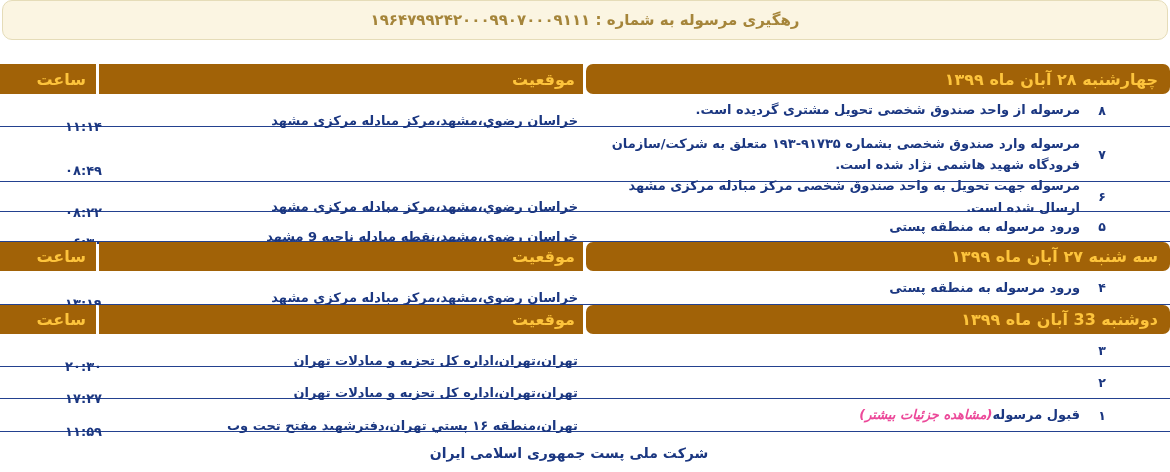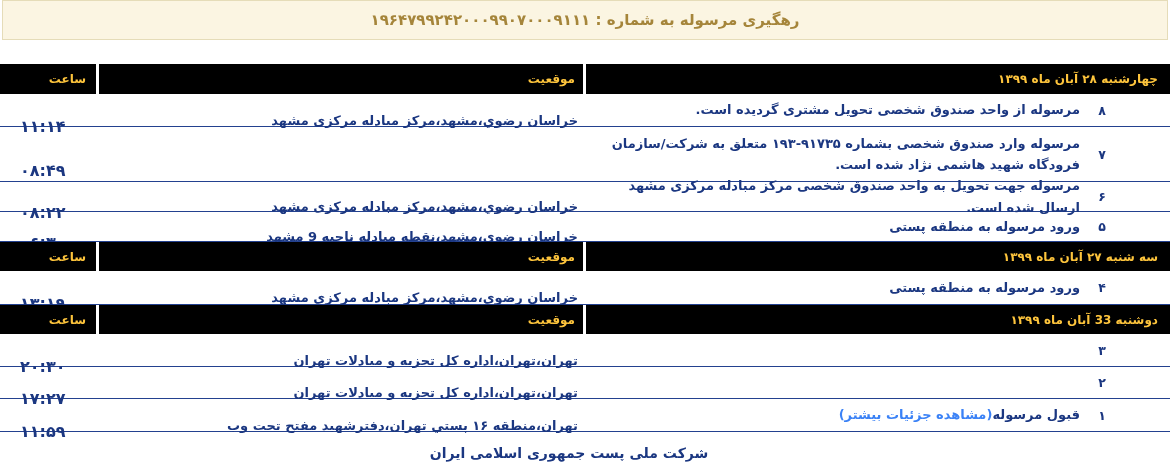--- a/index.html
+++ b/index.html
@@ -3,57 +3,57 @@
 <meta charset="utf-8">
 <style>
   html,body{margin:0;padding:0;background:#ffffff;}
   body{
     width:1170px;height:472px;position:relative;overflow:hidden;
     font-family:"DejaVu Sans",sans-serif;direction:rtl;
   }
   
   .topbar{
     position:absolute;top:0;left:2px;right:2px;height:40px;
-    background:#fbf5e2;border:1px solid #e5dcb8;border-radius:0;
+    background:#fbf5e2;border:1px solid #e5dcb8;border-radius:10px;
     display:flex;align-items:center;justify-content:center;
     box-sizing:border-box;
   }
   .topbar .title{
     color:#a5853a;font-weight:bold;font-size:15px;letter-spacing:0;
   }
   
   .track-table{position:absolute;top:64px;right:0;width:1170px;}
   .sec-header{display:flex;direction:rtl;gap:3px;height:30px;}
   .sec-header .cell{
-    background:#000000;color:#fdc43c;font-weight:bold;font-size:12px;
+    background:#a16207;color:#fdc43c;font-weight:bold;font-size:16px;
     display:flex;align-items:center;box-sizing:border-box;
   }
   .cell-desc{width:584px;}
   .cell-loc{width:484px;}
   .cell-time{width:96px;}
-  .sec-header .cell-desc{justify-content:flex-start;padding-right:12px;}
+  .sec-header .cell-desc{justify-content:flex-start;padding-right:12px;border-radius:7px;}
   .sec-header .cell-loc{justify-content:flex-start;padding-right:8px;text-align:center;}
   .sec-header .cell-time{justify-content:flex-start;padding-right:10px;}
   .row{
     display:flex;direction:rtl;align-items:center;
     border-bottom:1px solid #23418f;box-sizing:border-box;
     color:#1b3781;font-weight:bold;font-size:13px;
   }
   .row .cell{box-sizing:border-box;}
   .row .cell-desc{
     display:flex;direction:rtl;align-items:center;
     padding:4px 60px 4px 8px;width:584px;
   }
   .row-num{width:16px;flex:0 0 16px;text-align:center;font-size:12.5px;}
   .row-desc{margin-right:14px;text-align:right;line-height:1.65;flex:1;}
   .row .cell-loc{padding-left:8px;padding-right:8px;text-align:right;width:484px;margin-top:20px;}
-  .row .cell-time{text-align:left;padding-left:14px;font-size:16px;width:96px;margin-top:32px;}
+  .row .cell-time{text-align:right;padding-left:14px;font-size:13px;width:96px;margin-top:32px;}
   .h33{height:33px;} .h55{height:55px;} .h30{height:30px;} .h34{height:34px;} .h32{height:32px;} .h29{height:29px;}
   .sec-header.h29{height:29px;}
-  .more-link{color:#3b82f6;cursor:pointer;}
+  .more-link{color:#ec4899;cursor:pointer;font-style:italic;}
   
   .footer{
     position:absolute;top:445px;left:0;width:1138px;text-align:center;
     color:#1b3781;font-weight:bold;font-size:14px;
   }
 </style>
 </head>
 <body>
 
 <div class="topbar">

